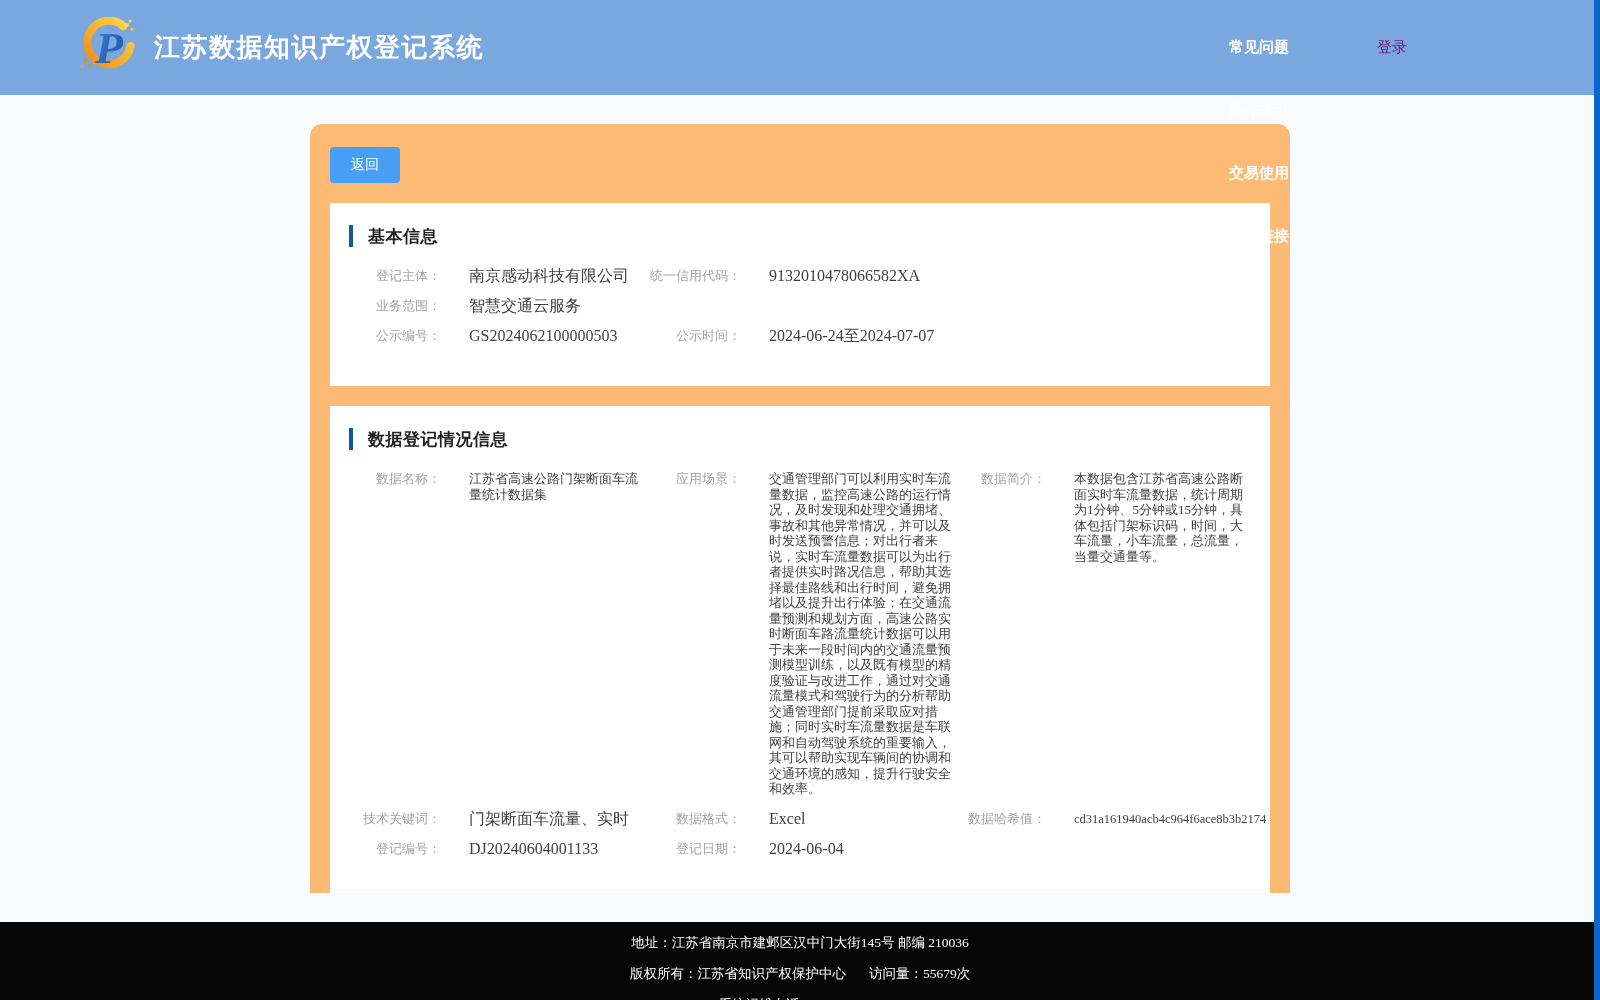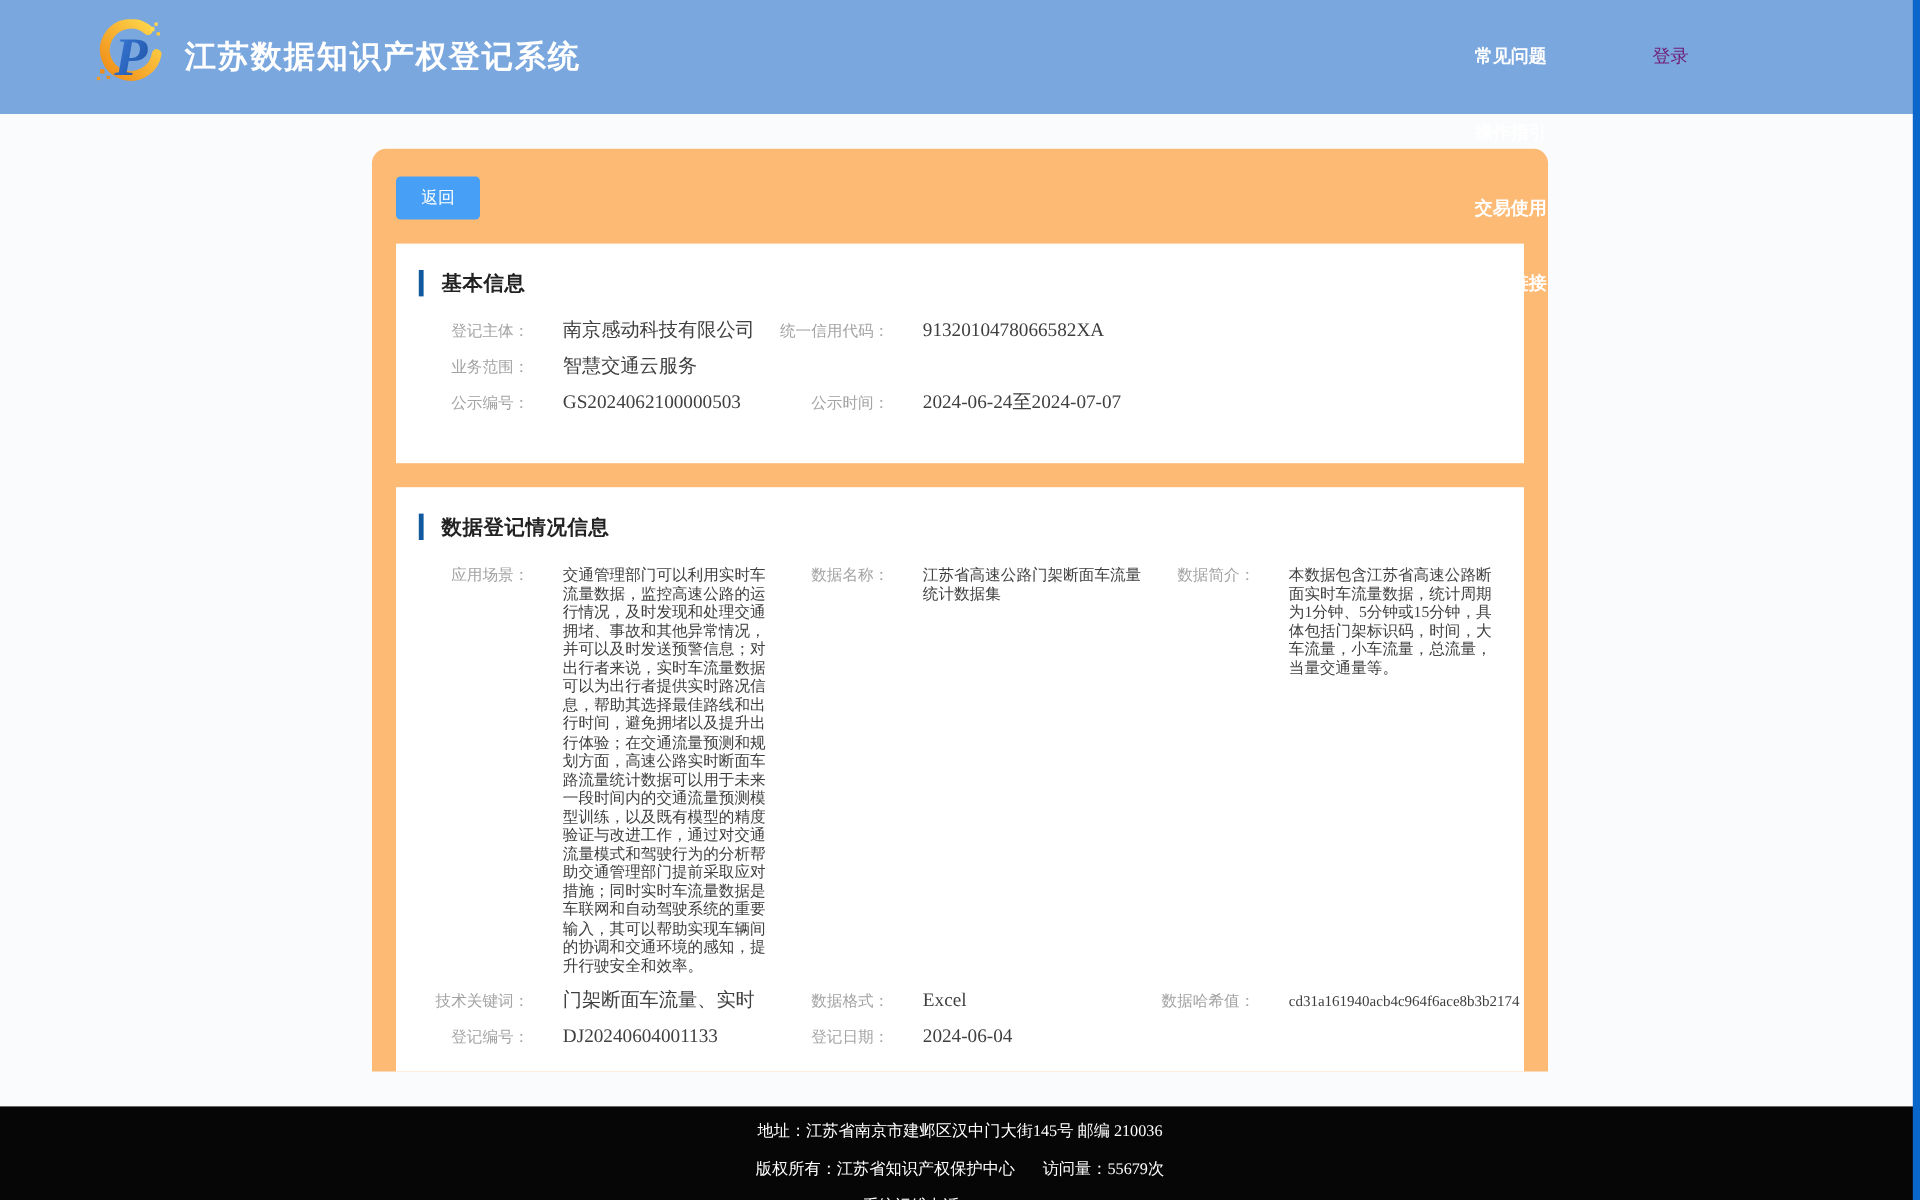--- a/index.html
+++ b/index.html
@@ -148,26 +148,26 @@
 
     
     <div class="card second">
       <div class="sec-head">
         <span class="sec-bar"></span>
         <span class="sec-title">数据登记情况信息</span>
       </div>
 
       <div class="row3 para-row">
         <div class="cell">
+          <span class="lbl">数据名称：</span>
+          <span class="val wrap">江苏省高速公路门架断面车流量统计数据集</span>
+        </div>
+        <div class="cell">
           <span class="lbl">应用场景：</span>
           <span class="val wrap">交通管理部门可以利用实时车流量数据，监控高速公路的运行情况，及时发现和处理交通拥堵、事故和其他异常情况，并可以及时发送预警信息；对出行者来说，实时车流量数据可以为出行者提供实时路况信息，帮助其选择最佳路线和出行时间，避免拥堵以及提升出行体验；在交通流量预测和规划方面，高速公路实时断面车路流量统计数据可以用于未来一段时间内的交通流量预测模型训练，以及既有模型的精度验证与改进工作，通过对交通流量模式和驾驶行为的分析帮助交通管理部门提前采取应对措施；同时实时车流量数据是车联网和自动驾驶系统的重要输入，其可以帮助实现车辆间的协调和交通环境的感知，提升行驶安全和效率。</span>
-        </div>
-        <div class="cell">
-          <span class="lbl">数据名称：</span>
-          <span class="val wrap">江苏省高速公路门架断面车流量统计数据集</span>
         </div>
         <div class="cell">
           <span class="lbl">数据简介：</span>
           <span class="val wrap">本数据包含江苏省高速公路断面实时车流量数据，统计周期为1分钟、5分钟或15分钟，具体包括门架标识码，时间，大车流量，小车流量，总流量，当量交通量等。</span>
         </div>
       </div>
 
       <div class="row3">
         <div class="cell">
           <span class="lbl">技术关键词：</span>

